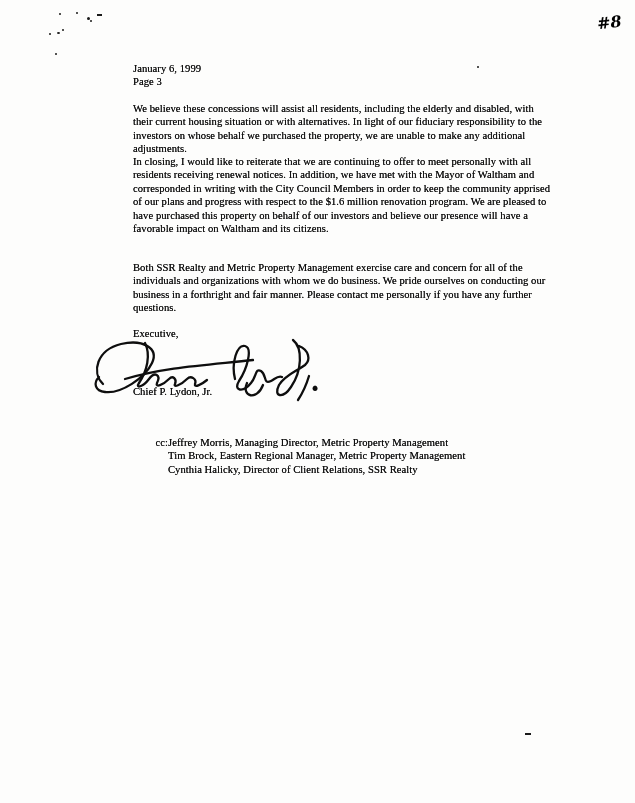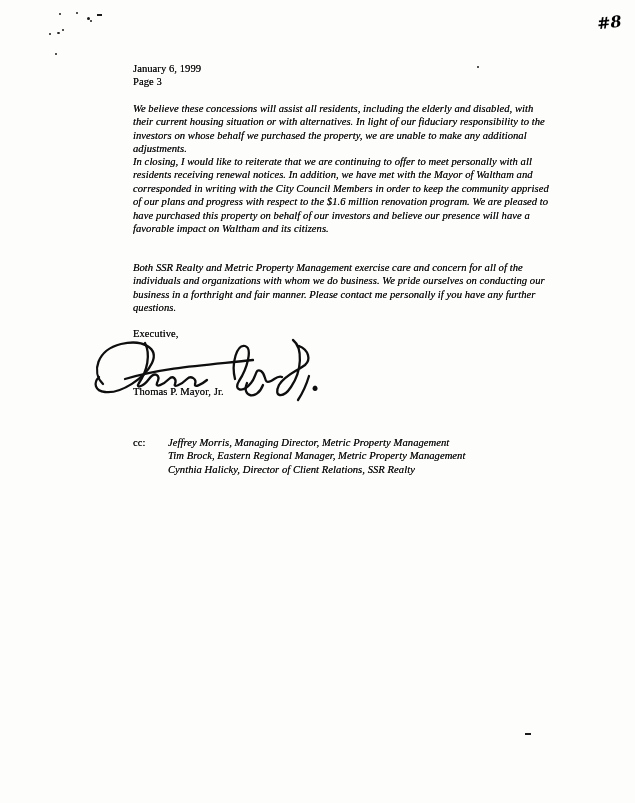--- a/index.html
+++ b/index.html
@@ -18,21 +18,21 @@
   .typed {
     position: absolute;
     left: 133px;
     font-size: 10.6px;
     line-height: 13.4px;
     letter-spacing: 0.05px;
     color: #111;
     text-shadow: 0 0 0.35px #222;
   }
 
-  .multiline { white-space: pre-line; width: 480px; font-style: italic; }
+  .multiline { white-space: pre-line; width: 480px; }
 
   .annotation-hand {
     position: absolute;
     top: 13px;
     left: 597px;
     font-family: "DejaVu Serif", serif;
     font-style: italic;
     font-weight: bold;
     font-size: 16px;
     transform: rotate(-6deg);
@@ -50,21 +50,21 @@
     position: absolute;
     left: 85px;
     top: 334px;
     width: 240px;
     height: 74px;
   }
   .sig-svg path { stroke: #0e0e0e; stroke-width: 2.3; fill: none;
                   stroke-linecap: round; stroke-linejoin: round; }
 
   .cc-row { display: flex; }
-  .cc-label { width: 35px; flex: 0 0 35px; }
+  .cc-label { width: 35px; flex: 0 0 35px; text-align: right; }
 </style>
 </head>
 <body>
 
 <div class="page">
 
   <span class="speck" style="left:59px; top:13px; width:2px; height:2px;"></span>
   <span class="speck" style="left:76px; top:12px; width:2px; height:2px;"></span>
   <span class="speck" style="left:87px; top:17px; width:3px; height:3px;"></span>
   <span class="speck" style="left:90px; top:20px; width:2px; height:2px;"></span>
@@ -104,21 +104,21 @@
     <path d="M18,50 C6,38 12,16 36,10 C58,5 74,14 67,29 C60,44 36,60 20,58 C10,57 8,49 14,43"></path>
     <path d="M60,9 C66,21 62,37 54,49 C50,55 58,53 64,45 C70,37 76,41 72,49 C70,54 78,51 84,45 C88,41 92,45 90,50 C88,54 96,51 102,45 C106,41 112,45 110,50 C109,54 116,51 122,46"></path>
     <path d="M40,45 C80,33 122,31 168,26"></path>
     <path d="M150,45 C146,29 152,10 160,12 C168,14 162,35 154,47 C148,57 158,59 166,49 C172,42 170,34 176,37 C182,41 178,51 186,47 C190,45 193,41 197,43"></path>
     <path d="M162,49 C156,63 172,67 178,51"></path>
     <path d="M208,6 C218,14 217,37 206,53 C198,65 188,63 194,51 C200,41 212,37 220,31 C226,26 224,16 214,12"></path>
     <path d="M224,42 C221,52 217,60 213,66"></path>
     <path d="M230,53 a1.4,1.4 0 1 0 0.1,0" style="fill:#0e0e0e;"></path>
   </svg>
 
-  <div class="typed" style="top:385px;">Thomas P. Mayor, Jr.</div>
+  <div class="typed" style="top:385px;">Chief P. Lydon, Jr.</div>
 
   <div class="typed cc-row" style="top:436px;">
     <span class="cc-label">cc:</span>
     <span class="multiline">Jeffrey Morris, Managing Director, Metric Property Management
 Tim Brock, Eastern Regional Manager, Metric Property Management
 Cynthia Halicky, Director of Client Relations, SSR Realty</span>
   </div>
 
 </div>
 

